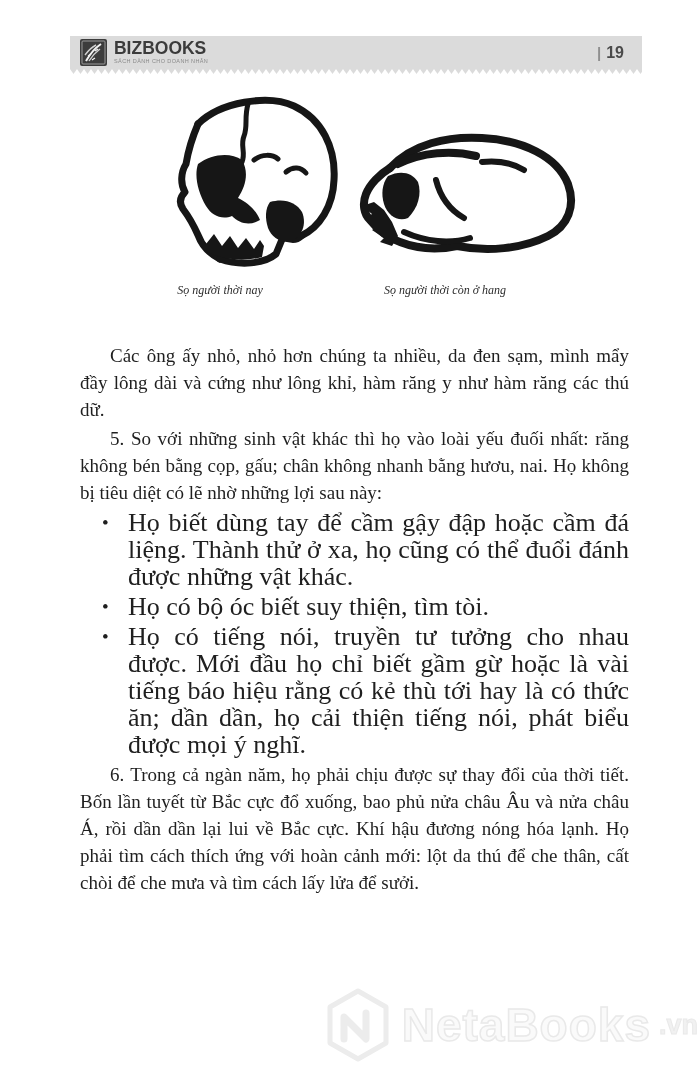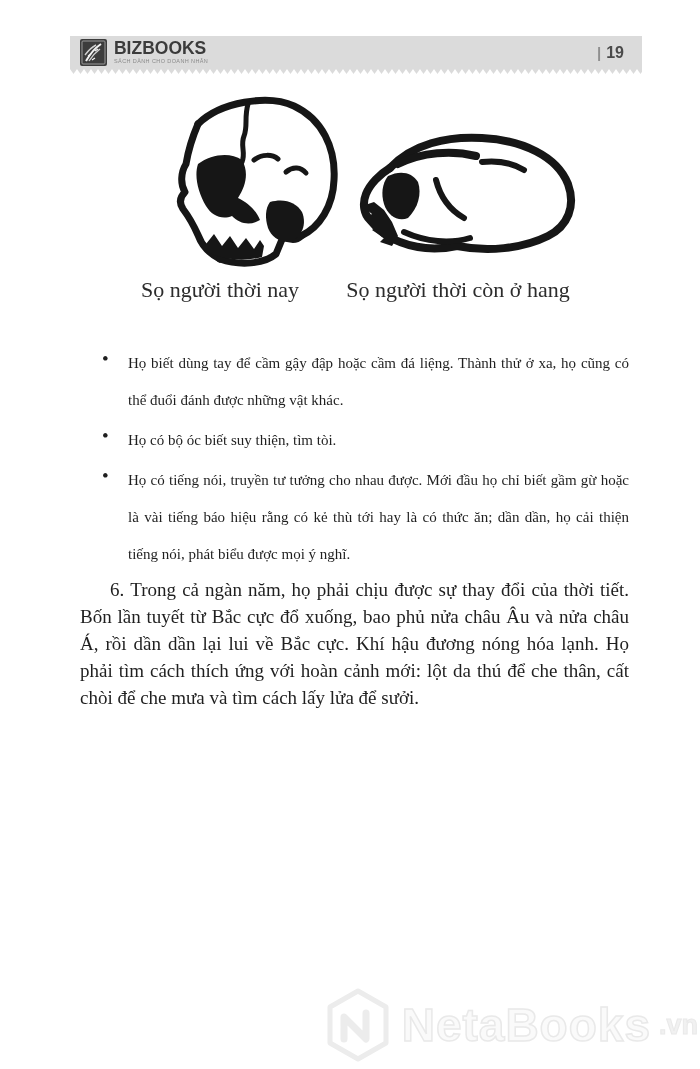--- a/index.html
+++ b/index.html
@@ -43,44 +43,44 @@
   }
   .page-sep { color: #8f8f8f; font-size: 15px; font-weight: bold; }
   .page-num { color: #4a4a4a; font-size: 16px; font-weight: bold; }
 
   
   .skull { position: absolute; }
   .skull-left  { left: 152px; top: 94px;  width: 188px; height: 180px; }
   .skull-right { left: 352px; top: 128px; width: 230px; height: 127px; }
   .caption {
     position: absolute; top: 279px;
-    font-size: 22px; color: #2c2c2c;
+    font-style: italic; font-size: 12px; color: #2c2c2c;
     text-align: center; line-height: 22px;
   }
   .caption-left  { left: 115px; width: 210px; }
-  .caption-right { left: 333px; width: 250px; }
+  .caption-right { left: 320px; width: 250px; }
 
   
   .text-block {
     position: absolute; left: 80px; top: 342px; width: 549px;
     color: #1f1f1f;
   }
   .para {
     margin: 0 0 2px 0;
     font-size: 19px; line-height: 27px;
     text-align: justify; text-indent: 30px;
   }
   .bullet-row { display: flex; margin: 3px 0; padding-left: 22px; }
   .bullet-dot {
     flex: 0 0 26px; width: 26px;
     font-size: 19px; line-height: 27px; color: #1f1f1f;
   }
   .bullet-text {
     flex: 1; margin: 0;
-    font-size: 15px; line-height: 37px;
+    font-size: 26px; line-height: 27px;
     text-align: justify;
   }
 
   
   .watermark {
     position: absolute; right: 2px; bottom: 6px;
     display: flex; align-items: center; gap: 8px;
   }
   .wm-text {
     font-family: "Liberation Sans", sans-serif;
@@ -163,20 +163,22 @@
     <g fill="#161616" stroke="none">
       <path d="M36 48 C48 42 60 44 66 54 C70 66 66 80 56 90 C46 94 36 88 32 76 C29 66 30 56 36 48 Z"></path>
       <path d="M10 78 L20 86 L14 90 L26 98 L20 102 L32 110 L28 114 L40 118 L46 108 L40 94 L32 82 L22 74 Z"></path>
     </g>
   </svg>
 
   <div class="caption caption-left">Sọ người thời nay</div>
   <div class="caption caption-right">Sọ người thời còn ở hang</div>
 
   <div class="text-block">
+    <p class="para">Các ông ấy nhỏ, nhỏ hơn chúng ta nhiều, da đen sạm, mình mẩy đầy lông dài và cứng như lông khỉ, hàm răng y như hàm răng các thú dữ.</p>
+    <p class="para">5.&nbsp;So với những sinh vật khác thì họ vào loài yếu đuối nhất: răng không bén bằng cọp, gấu; chân không nhanh bằng hươu, nai. Họ không bị tiêu diệt có lẽ nhờ những lợi sau này:</p>
 
     <div class="bullet-row">
       <span class="bullet-dot">•</span>
       <p class="bullet-text">Họ biết dùng tay để cầm gậy đập hoặc cầm đá liệng. Thành thử ở xa, họ cũng có thể đuổi đánh được những vật khác.</p>
     </div>
     <div class="bullet-row">
       <span class="bullet-dot">•</span>
       <p class="bullet-text">Họ có bộ óc biết suy thiện, tìm tòi.</p>
     </div>
     <div class="bullet-row">

